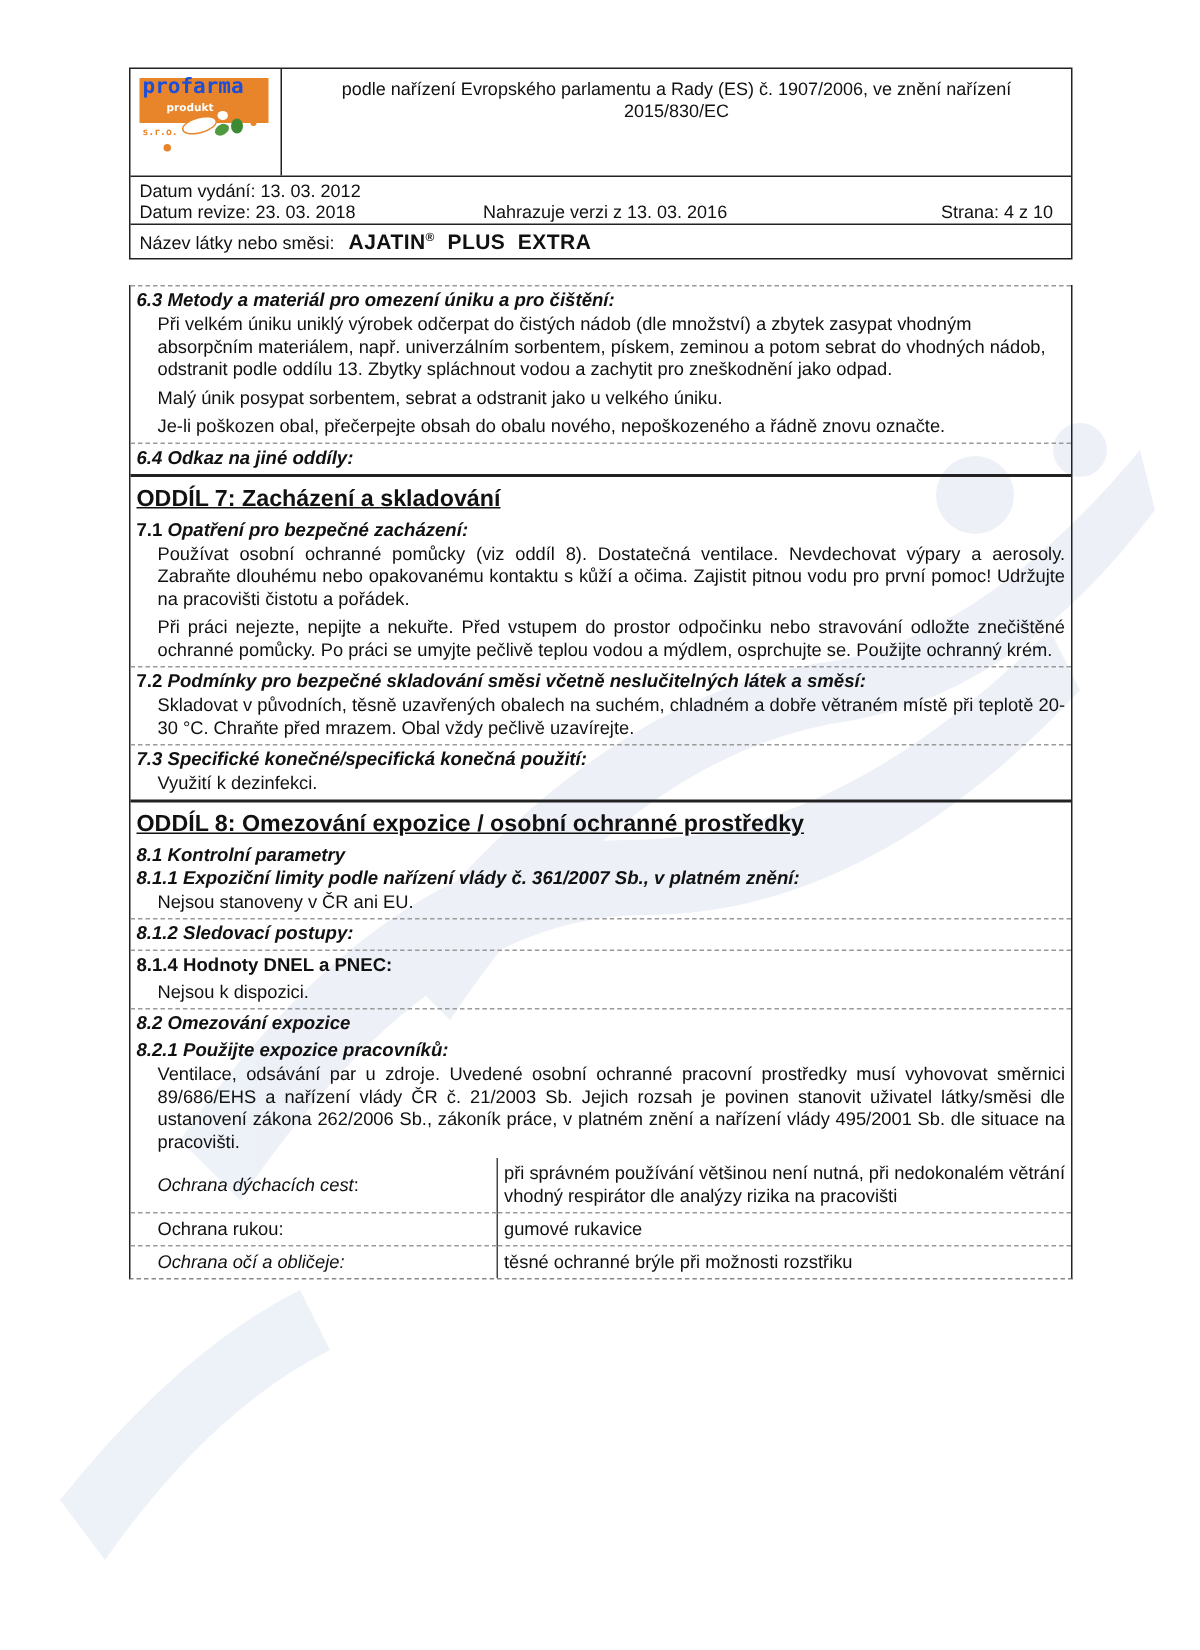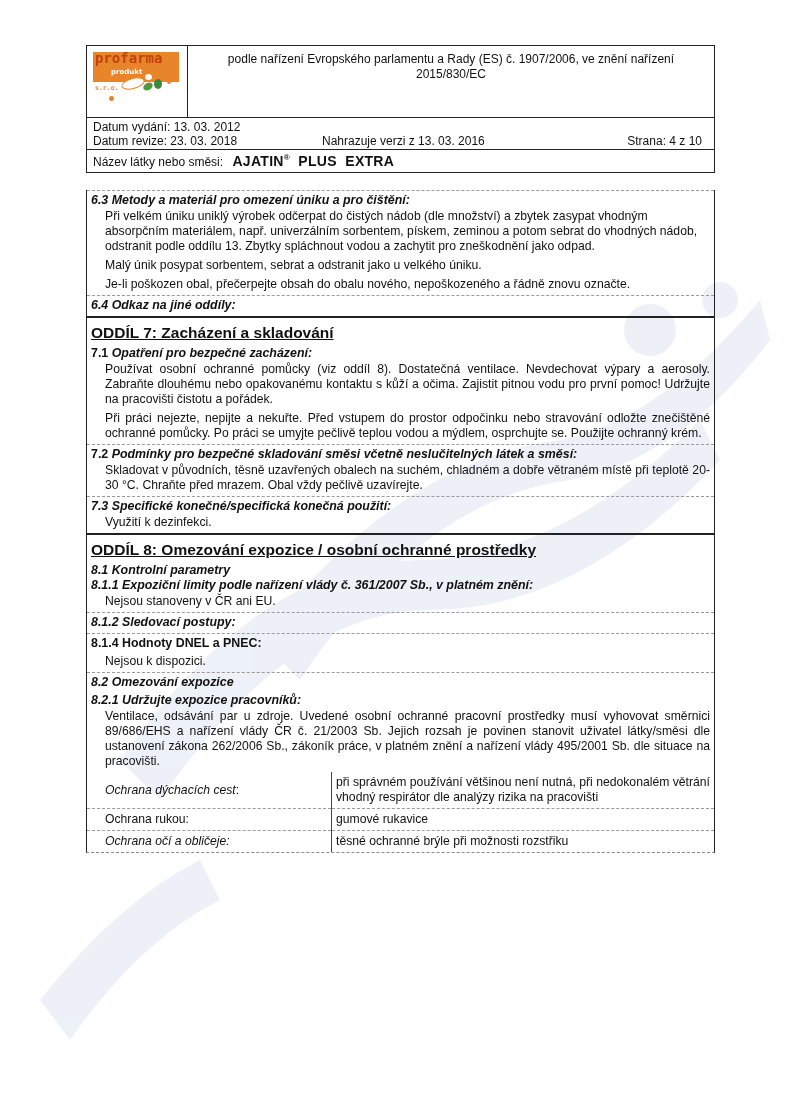--- a/index.html
+++ b/index.html
@@ -16,21 +16,21 @@
 
     
     .hdr { top: 45px; border: 1px solid #222; }
     .hdr-top { display: flex; height: 71px; border-bottom: 1px solid #222; }
     .logo-cell { width: 100px; border-right: 1px solid #222; position: relative; }
     .logo-box {
       position: absolute; left: 6px; top: 6px; width: 86px; height: 30px;
       background: #e8852a;
     }
     .logo-text {
-      position: absolute; left: 8px; top: 4px; color: #c2410c; font-weight: bold;
+      position: absolute; left: 8px; top: 4px; color: #1d4ed8; font-weight: bold;
       font-family: "DejaVu Sans Mono", monospace; font-size: 14px; letter-spacing: 0px;
     }
     .logo-sub {
       position: absolute; left: 24px; top: 22px; color: #fff; font-weight: bold;
       font-family: "DejaVu Sans", sans-serif; font-size: 7px;
     }
     .logo-sro {
       position: absolute; left: 8px; top: 38px; color: #e8852a; font-weight: bold;
       font-family: "DejaVu Sans Mono", monospace; font-size: 6.5px;
     }
@@ -166,21 +166,21 @@
   </div>
 
 
   <div class="block">
     <div class="sub-h upright">8.1.4 Hodnoty DNEL a PNEC:</div>
     <div class="p" style="margin-top:3px">Nejsou k dispozici.</div>
   </div>
 
   <div class="block" style="border-bottom:none;">
     <div class="sub-h">8.2 Omezování expozice</div>
-    <div class="sub-h" style="margin-top:3px">8.2.1 Udržujte expozice pracovníků:</div>
+    <div class="sub-h" style="margin-top:3px">8.2.1 Použijte expozice pracovníků:</div>
     <div class="p j">Ventilace, odsávání par u zdroje. Uvedené osobní ochranné pracovní prostředky musí vyhovovat směrnici 89/686/EHS a nařízení vlády ČR č. 21/2003 Sb. Jejich rozsah je povinen stanovit uživatel látky/směsi dle ustanovení zákona 262/2006 Sb., zákoník práce, v platném znění a nařízení vlády 495/2001 Sb. dle situace na pracovišti.</div>
   </div>
 
 
   <table class="ppe">
     <tbody>
         <tr>
       <td class="k it"><span>Ochrana dýchacích cest</span><span style="font-style:normal">:</span></td>
       <td>při správném používání většinou není nutná, při nedokonalém větrání vhodný respirátor dle analýzy rizika na pracovišti</td>
     </tr>

